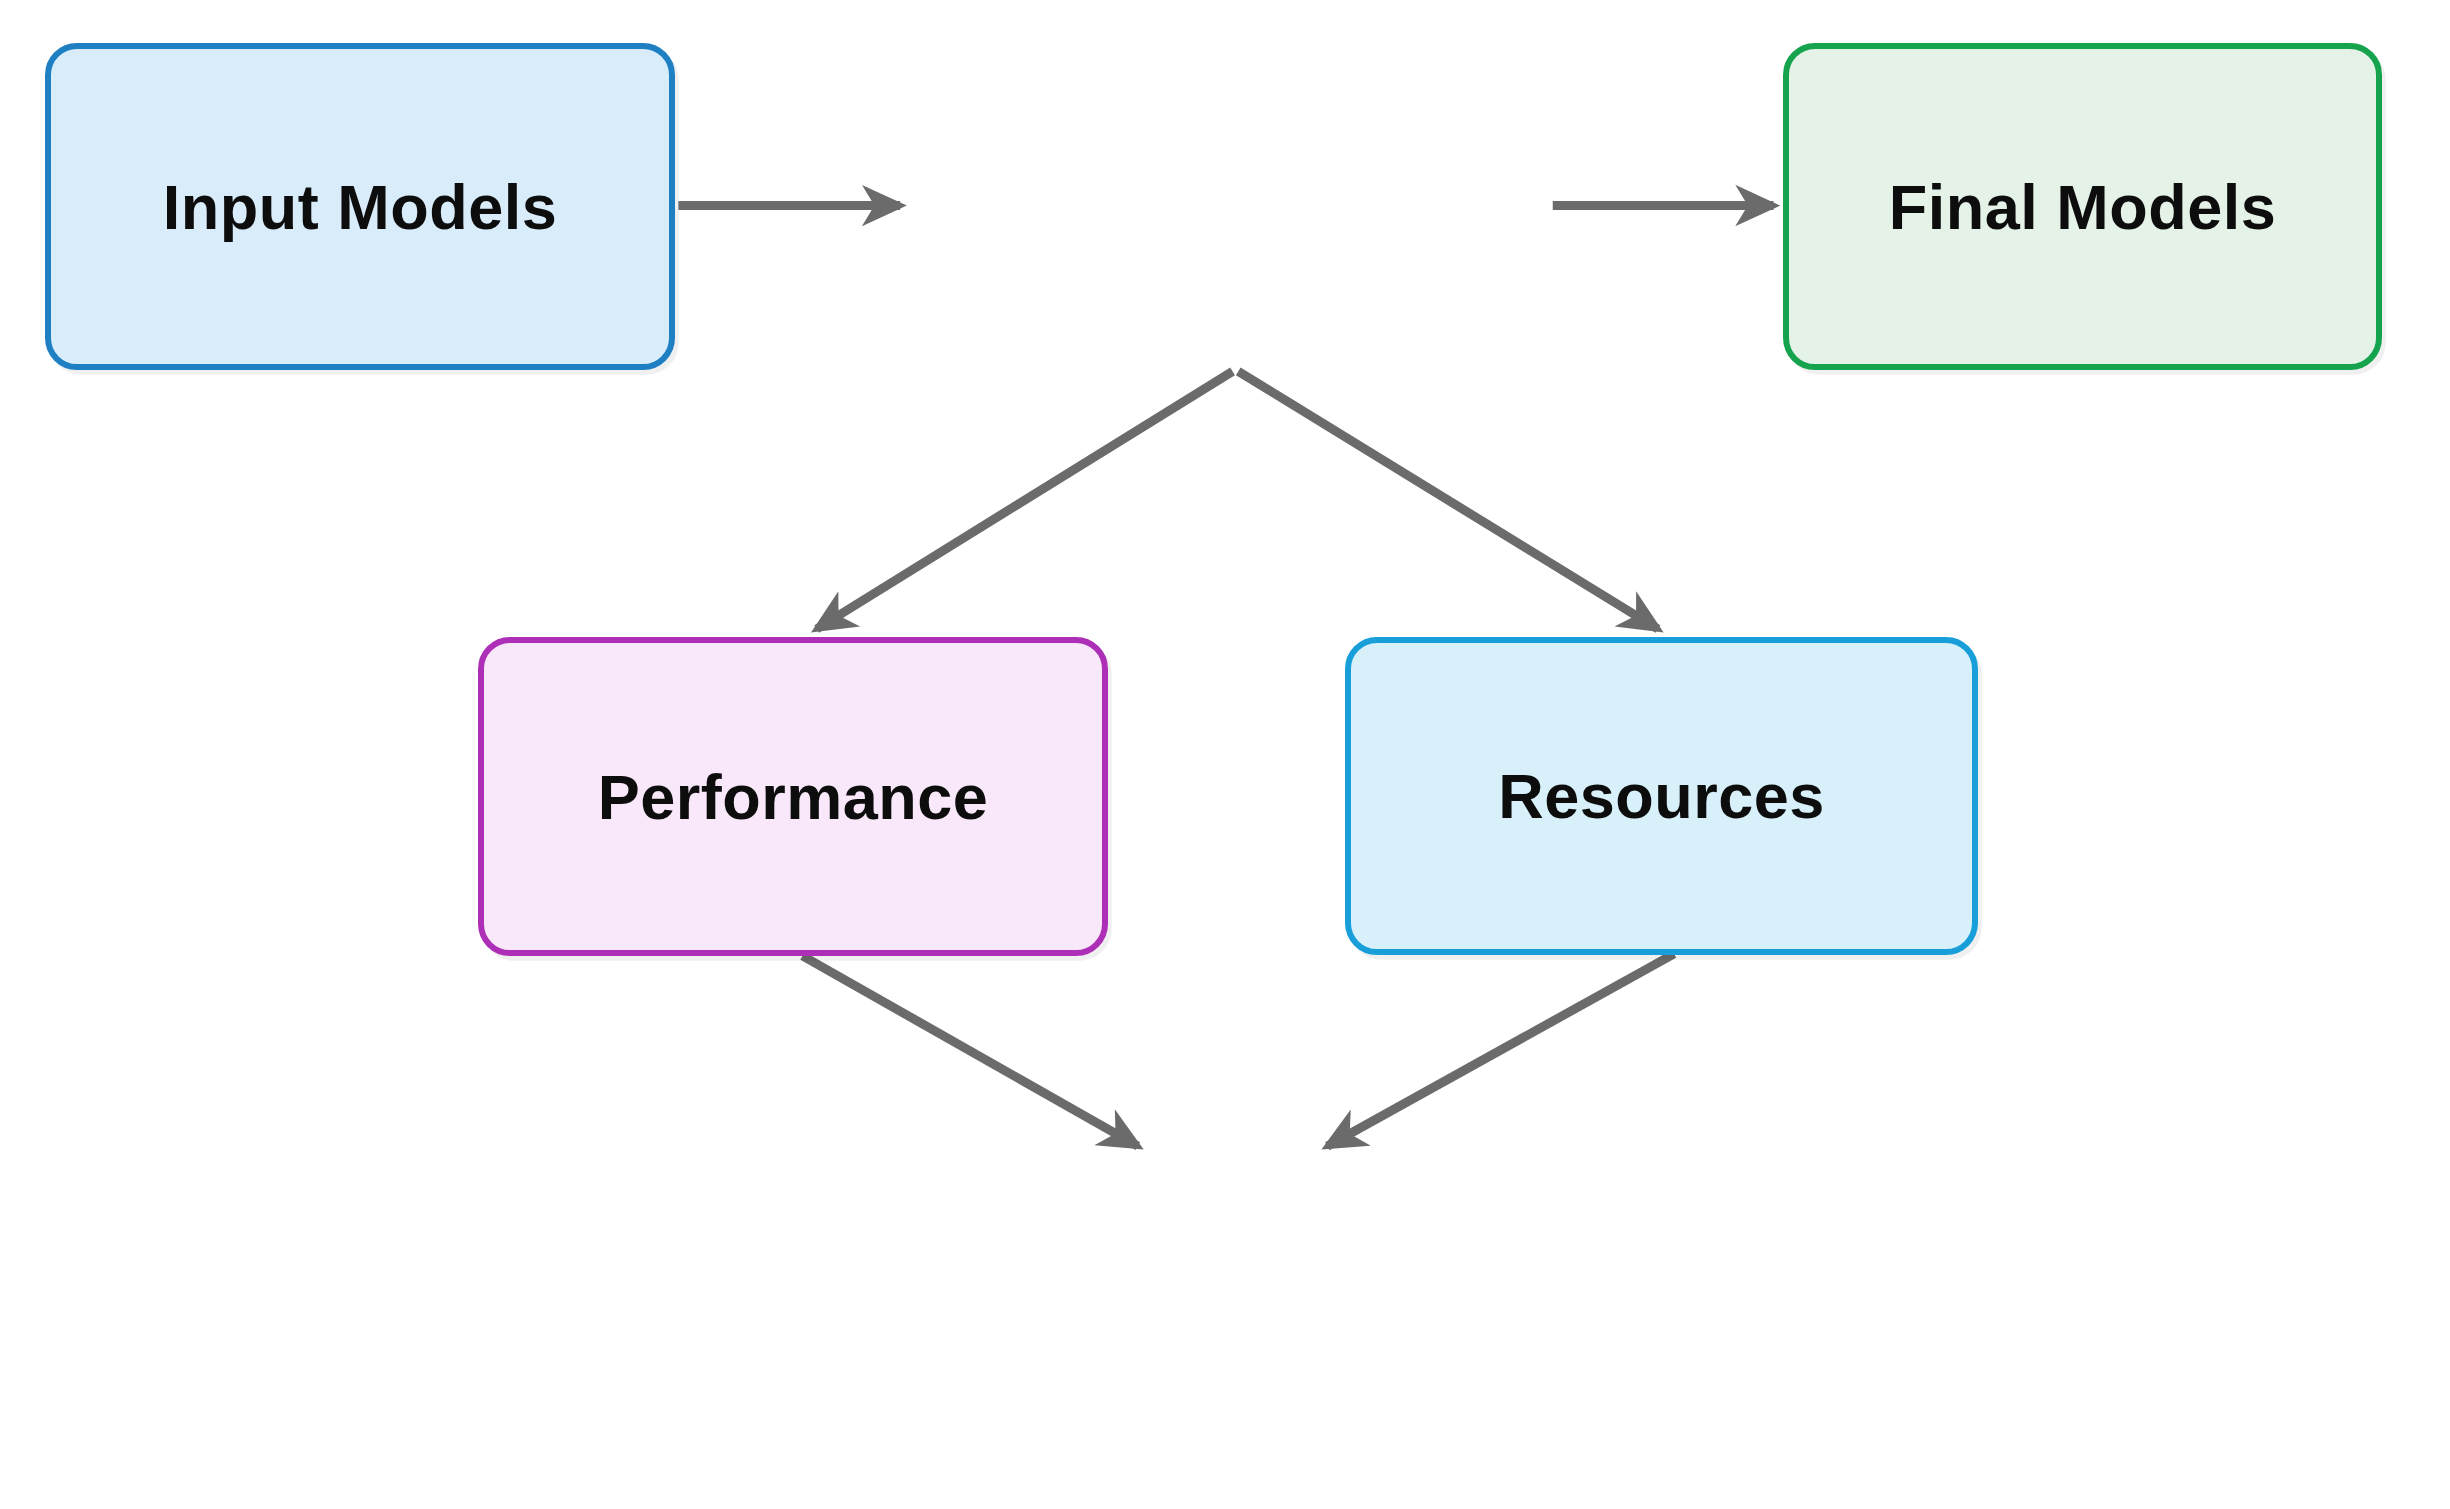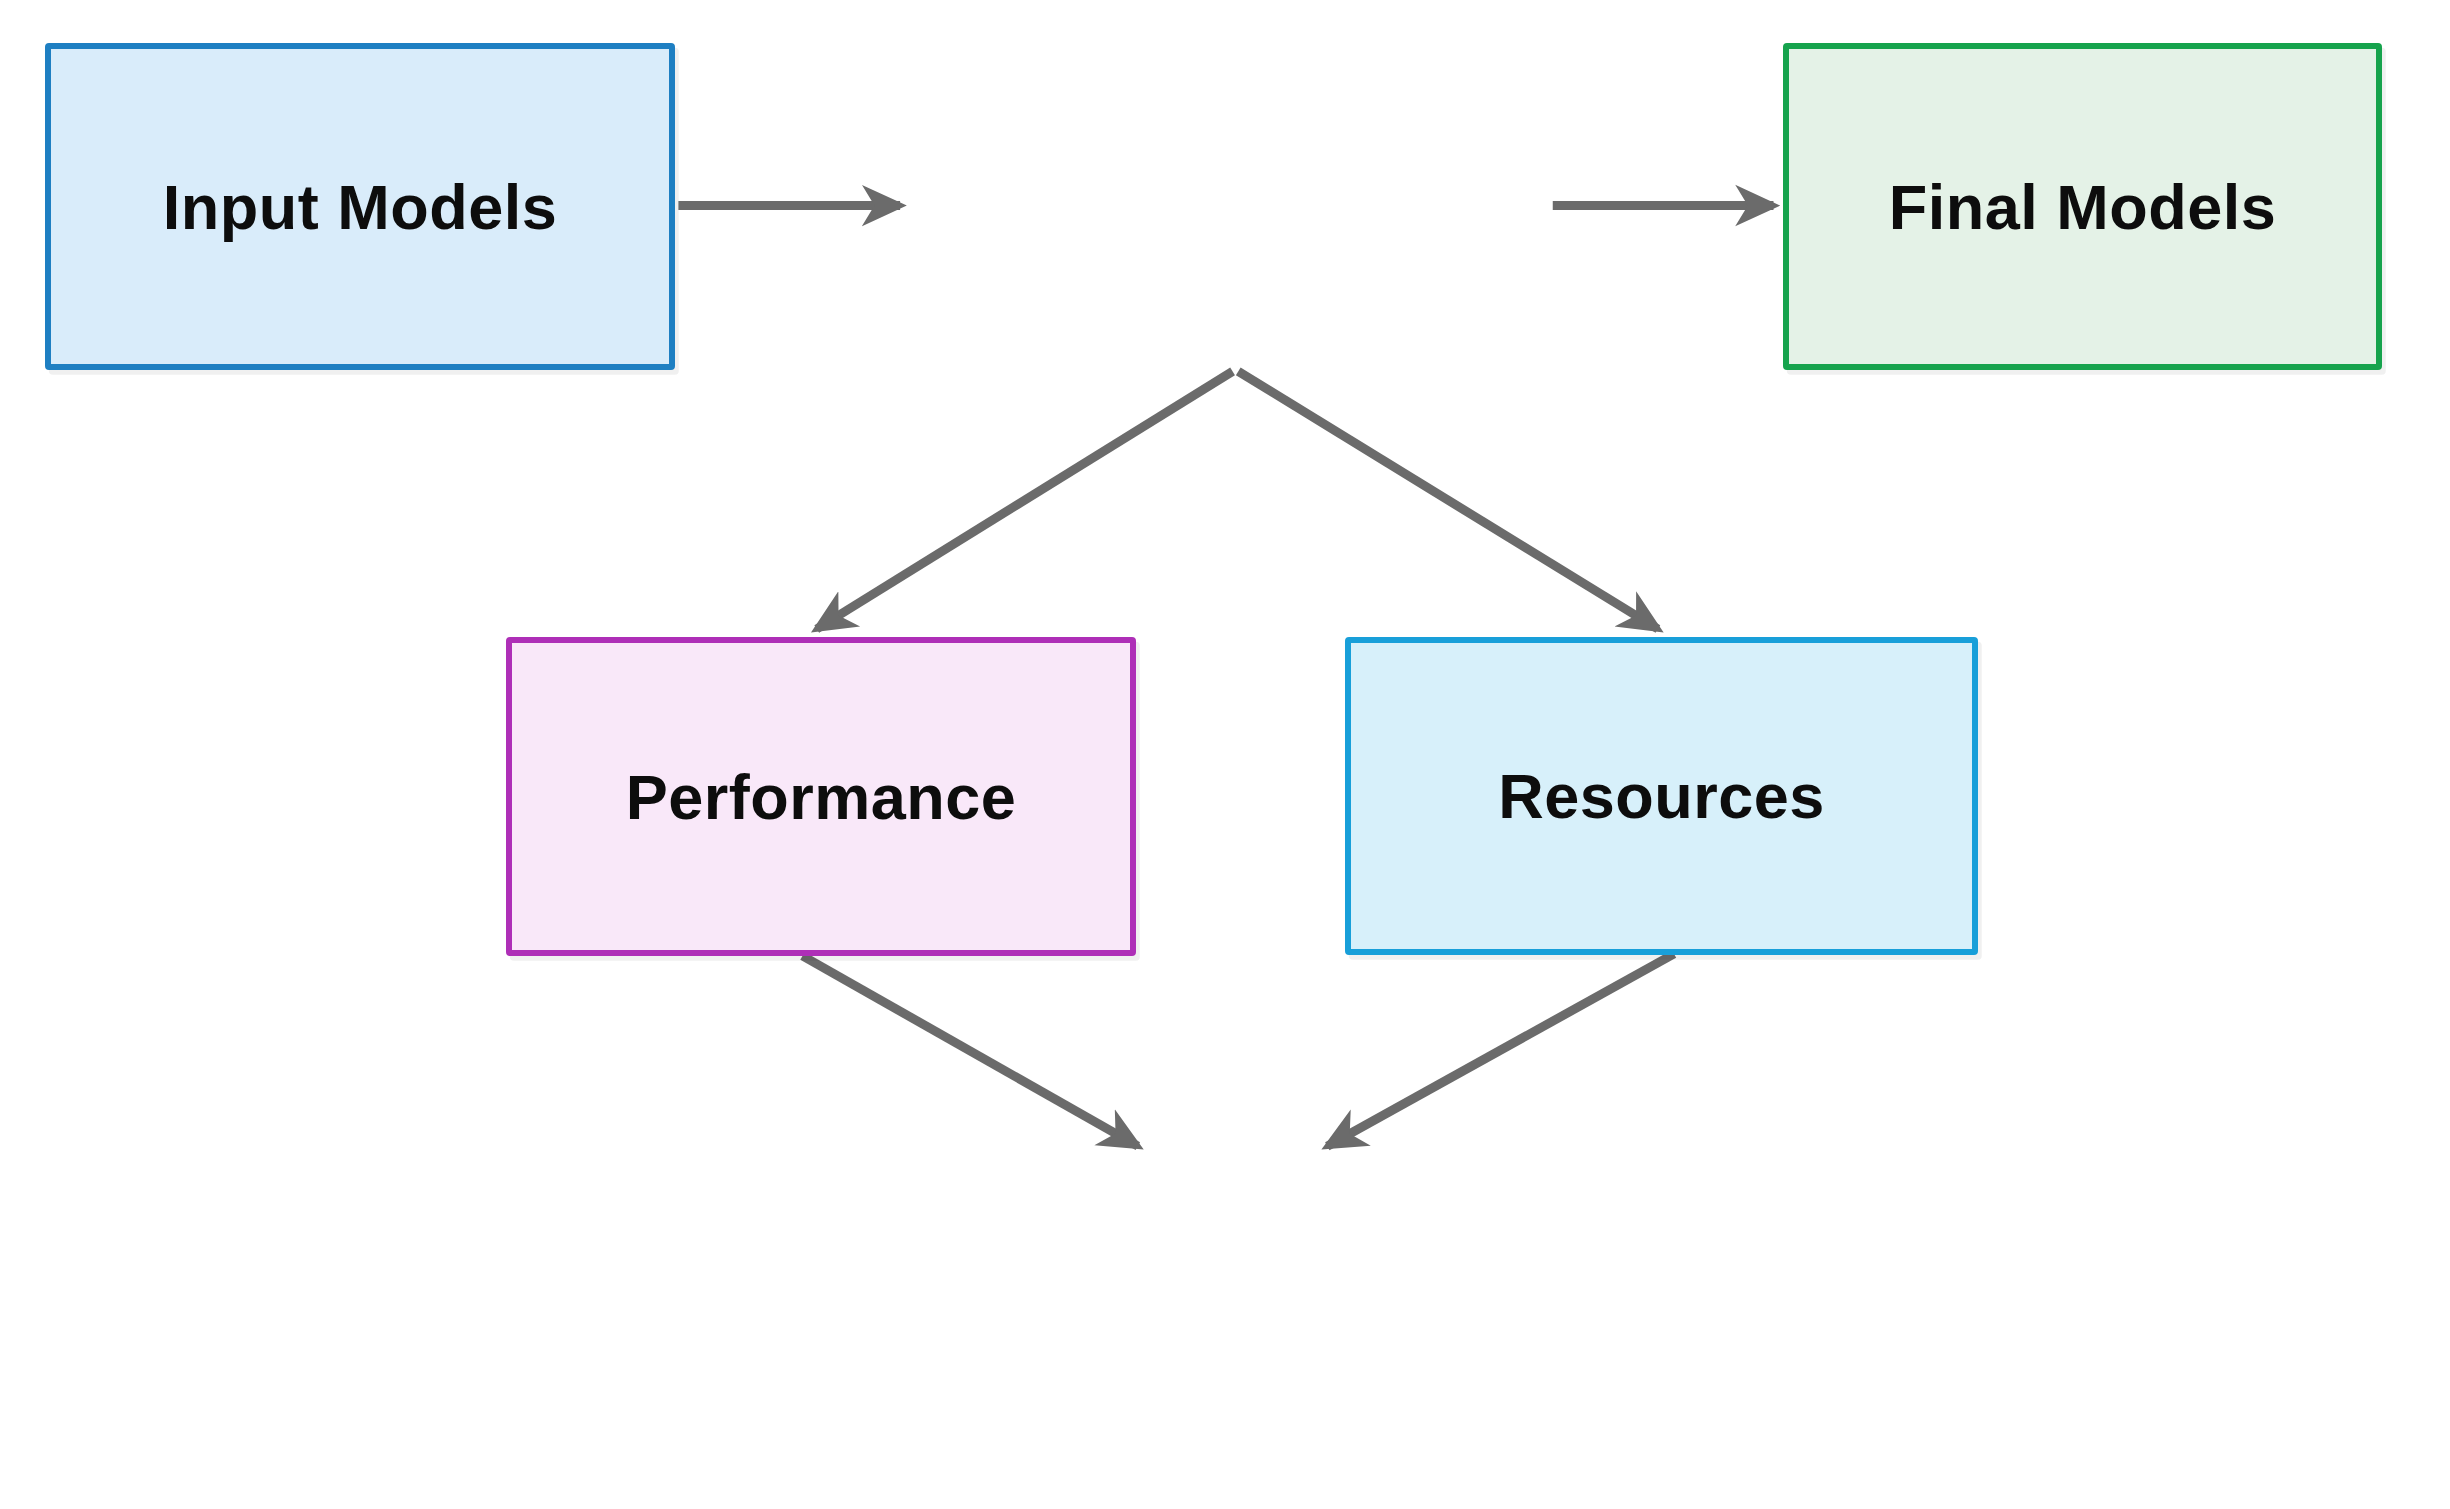--- a/index.html
+++ b/index.html
@@ -24,21 +24,21 @@
     pointer-events: none;
   }
   .edge {
     stroke: var(--arrow, #6b6b6b);
     stroke-width: 9.5;
     fill: none;
   }
   .node {
     position: absolute;
     border: 6.6px solid #888;
-    border-radius: 4px;
+    border-radius: 32px;
     box-sizing: border-box;
     display: flex;
     align-items: center;
     justify-content: center;
     box-shadow: 3.8px 4.7px 0 rgba(0,0,0,0.06);
   }
   .node-label {
     font-size: 63px;
     font-weight: 700;
     color: var(--ink, #0d0d0d);
@@ -67,21 +67,21 @@
 
   <div class="node" style="left: 45px; top: 43px; width: 630px; height: 327px; background: rgb(217, 236, 250); border-color: rgb(30, 127, 194);">
     <span class="node-label">Input Models</span>
   </div>
 
 
   <div class="node" style="left: 1783px; top: 43px; width: 599px; height: 327px; background: rgb(228, 242, 231); border-color: rgb(22, 163, 77);">
     <span class="node-label">Final Models</span>
   </div>
 
-  <div class="node" style="left: 478px; top: 637px; width: 630px; height: 319px; background: rgb(249, 232, 249); border-color: rgb(174, 47, 183); margin-left: 28px;">
+  <div class="node" style="left: 478px; top: 637px; width: 630px; height: 319px; background: rgb(249, 232, 249); border-color: rgb(174, 47, 183);">
     <span class="node-label">Performance</span>
   </div>
 
   <div class="node" style="left: 1345px; top: 637px; width: 633px; height: 318px; background: rgb(215, 240, 250); border-color: rgb(24, 159, 217); text-align: right;">
     <span class="node-label">Resources</span>
   </div>
 
 
 </div>
 

